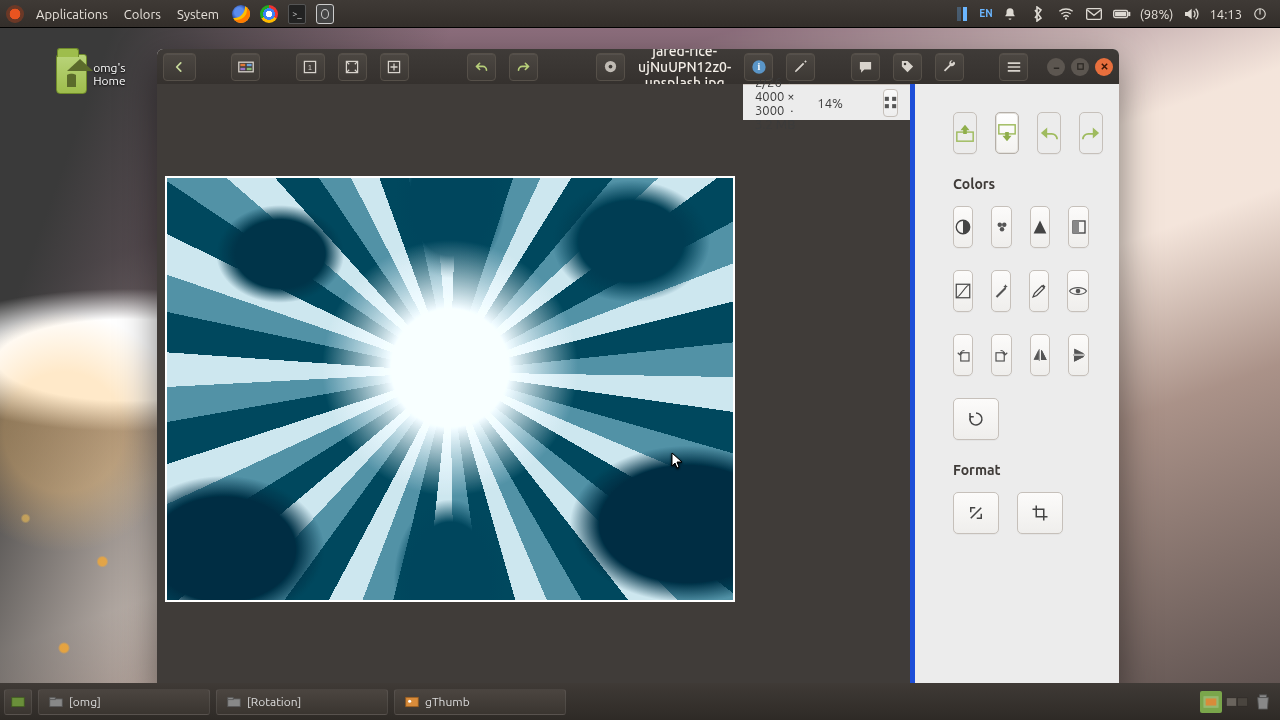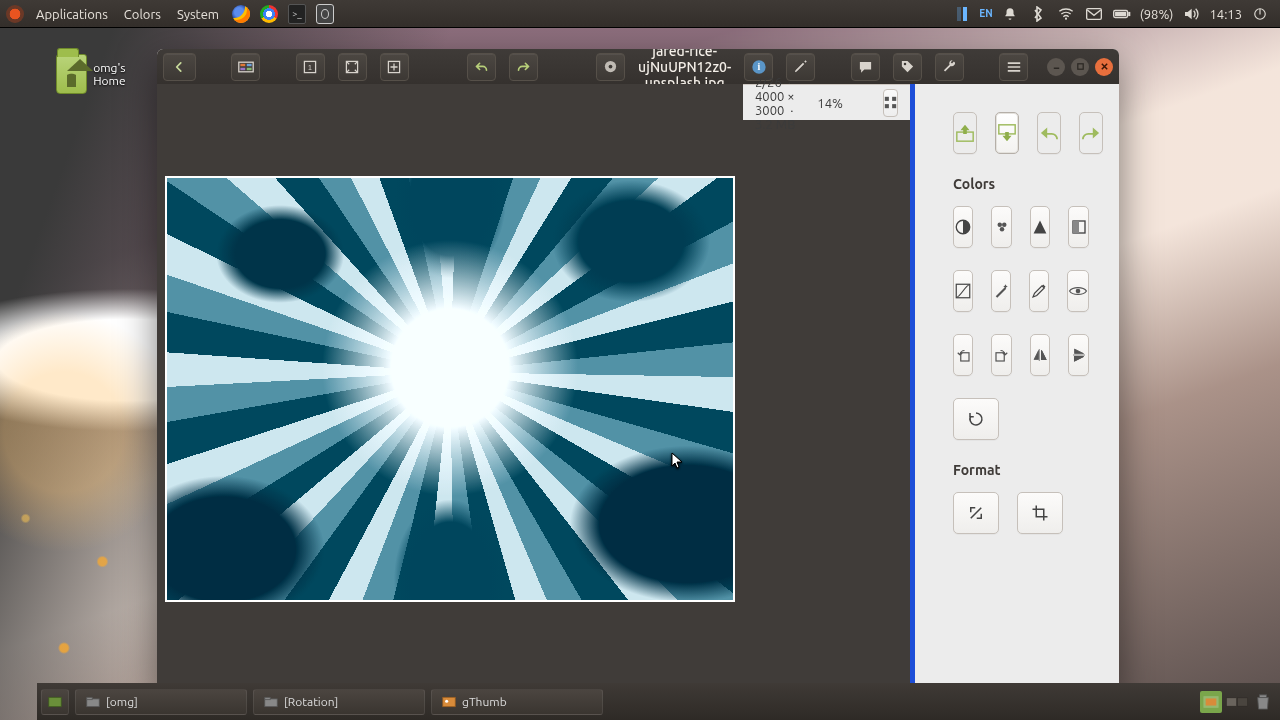--- a/index.html
+++ b/index.html
@@ -59,21 +59,21 @@
     width:18px;height:18px;border:1px solid #ccc;border-radius:3px;
     background:#444; position:relative;
   }
   .camera-logo::after{content:"";position:absolute;top:4px;left:4px;right:4px;bottom:4px;border:1px solid #ccc;border-radius:50%;}
 
   
   .bottom-panel {
     position:absolute; bottom:0; left:0; right:0; height:37px;
     background: linear-gradient(#3f3a36,#2e2a26);
     display:flex; align-items:center; padding:0 4px; z-index:50;
-    color:#ddd; font-size:12px;margin-left:37px;
+    color:#ddd; font-size:12px;
   }
   .task {
     display:flex; align-items:center; gap:6px; padding:2px 10px;
     border:1px solid rgba(255,255,255,.08); border-radius:3px;
     background:linear-gradient(#4b4540,#3a3530); margin-right:6px;
     height:20px; min-width:150px;
   }
   .task.small{min-width:auto;padding:2px 6px;}
   .task .tico{width:14px;height:14px;display:inline-flex;align-items:center;justify-content:center;}
   .bp-spacer{flex:1;}

